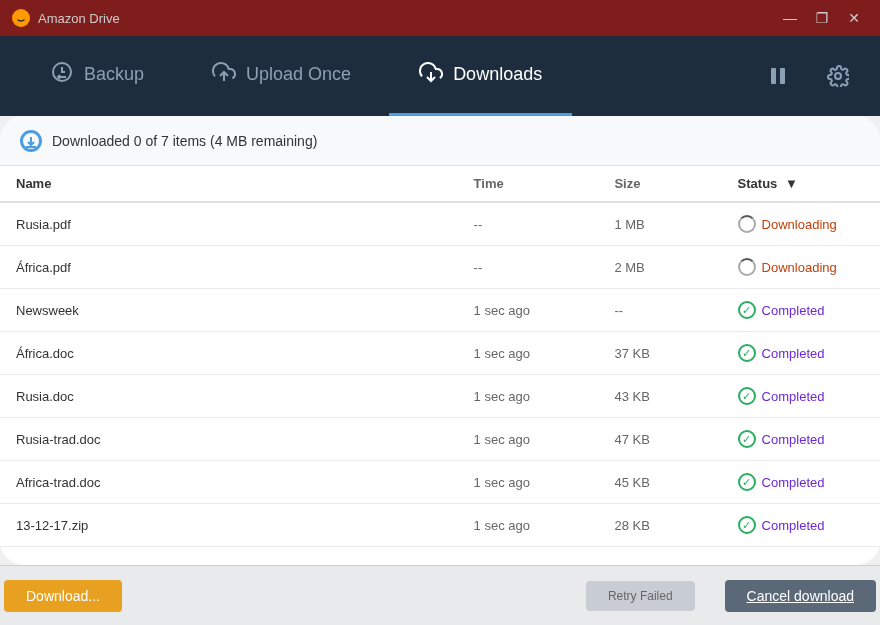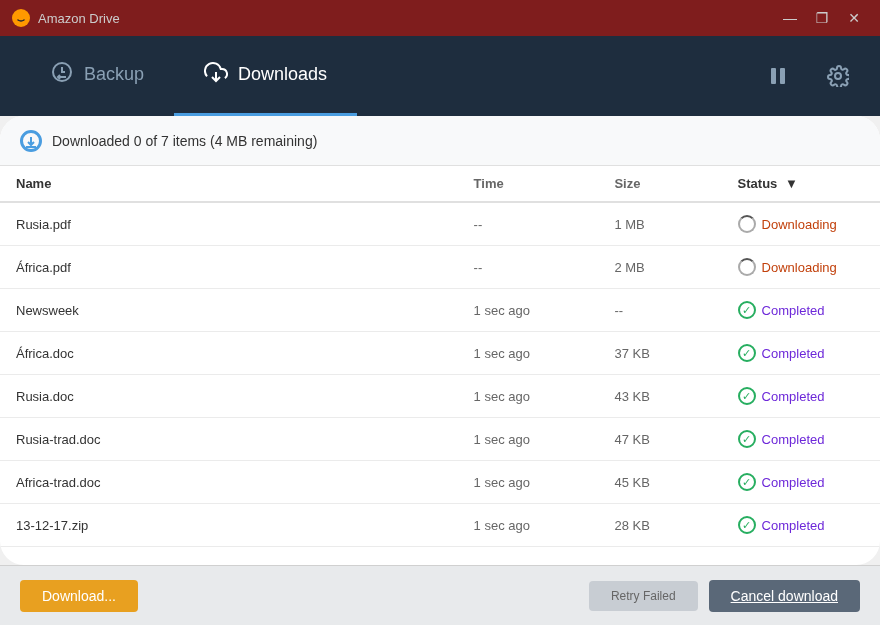--- a/index.html
+++ b/index.html
@@ -35,21 +35,21 @@
       display: flex; align-items: center; justify-content: center;
     }
 
     
     .navbar {
       background: #1e2d3e;
       height: 80px;
       display: flex;
       align-items: center;
       padding: 0 20px;
-      gap: 0;
+      gap: 8px;
     }
     .nav-tab {
       display: flex;
       align-items: center;
       gap: 10px;
       padding: 0 30px;
       height: 80px;
       color: #8aa0b4;
       cursor: pointer;
       font-size: 18px;
@@ -168,22 +168,22 @@
       font-size: 11px;
       flex-shrink: 0;
     }
 
     
     .footer {
       background: #e8eaec;
       height: 60px;
       display: flex;
       align-items: center;
-      padding: 0 20px;
-      gap: 11px;
+      padding: 0 4px;
+      gap: 30px;
       border-top: 1px solid #d0d0d0;
     }
     .btn-download {
       background: #e8a020;
       color: #fff;
       border: none;
       padding: 8px 22px;
       border-radius: 4px;
       font-size: 14px;
       cursor: pointer;
@@ -244,20 +244,30 @@
       <svg width="24" height="24" viewBox="0 0 24 24" fill="none" stroke="currentColor" stroke-width="2">
         <circle cx="12" cy="12" r="9"></circle>
         <polyline points="12,7 12,12 15,12"></polyline>
         <line x1="8" y1="17" x2="16" y2="17"></line>
         <polyline points="10,15 8,17 10,19"></polyline>
       </svg>
     </span>
     <span>Backup</span>
   </div>
 
+  <div class="nav-tab">
+    <span class="nav-tab-icon">
+      <svg width="24" height="24" viewBox="0 0 24 24" fill="none" stroke="currentColor" stroke-width="2">
+        <polyline points="16,16 12,12 8,16"></polyline>
+        <line x1="12" y1="12" x2="12" y2="21"></line>
+        <path d="M20.39,18.39A5,5,0,0,0,18,9h-1.26A8,8,0,1,0,3,16.3"></path>
+      </svg>
+    </span>
+    <span>Upload Once</span>
+  </div>
 
   <div class="nav-tab active">
     <span class="nav-tab-icon">
       <svg width="24" height="24" viewBox="0 0 24 24" fill="none" stroke="currentColor" stroke-width="2">
         <polyline points="8,17 12,21 16,17"></polyline>
         <line x1="12" y1="12" x2="12" y2="21"></line>
         <path d="M20.88,18.09A5,5,0,0,0,18,9h-1.26A8,8,0,1,0,3,16.29"></path>
       </svg>
     </span>
     <span>Downloads</span>

